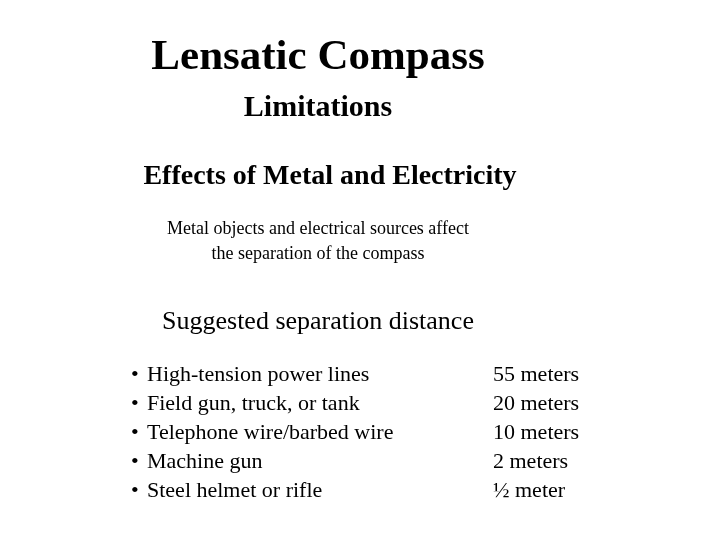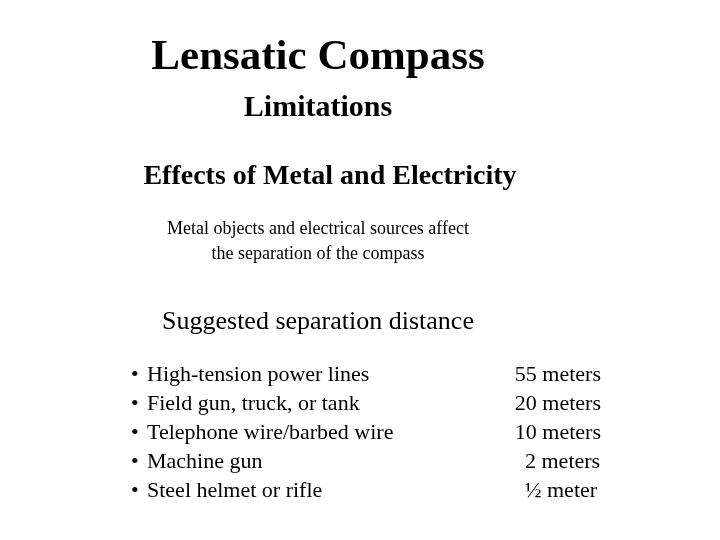--- a/index.html
+++ b/index.html
@@ -72,21 +72,20 @@
     }
     .item-label {
       width: 362px;
     }
     .bullet {
       display: inline-block;
       width: 16px;
     }
     .item-distance {
       flex: 1;
-      margin-left: 32px;
     }
   </style>
 </head>
 <body>
 
 <div class="center title">Lensatic Compass</div>
 <div class="center subtitle">Limitations</div>
 <div class="center heading">Effects of Metal and Electricity</div>
 
 <div class="center desc">

